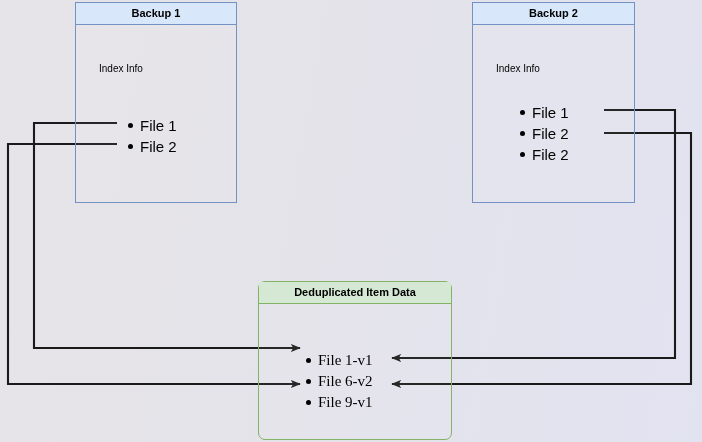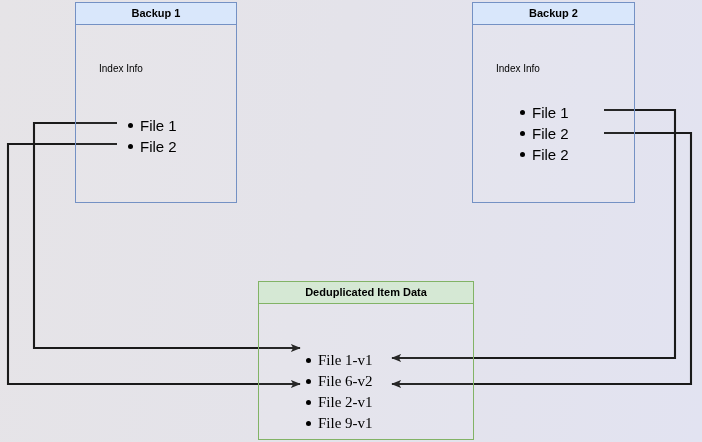--- a/index.html
+++ b/index.html
@@ -127,25 +127,24 @@
     <div class="node-body">
       <div class="node-title" style="left:23px; top:38px;">Index Info</div>
       <ul class="file-list" style="left:46px; top:77px;">
         <li>File 1</li>
         <li>File 2</li>
         <li>File 2</li>
       </ul>
     </div>
   </div>
 
-  <div class="node" id="dedup-node" style="left:258px; top:281px; width:216px; height:159px;">
+  <div class="node" id="dedup-node" style="left:258px; top:281px; width:194px; height:159px;border-radius:7px;">
     <div class="node-header">Deduplicated Item Data</div>
     <div class="node-body">
       <ul class="file-list" style="left:46px; top:46px;font-family:Liberation Serif, serif;">
         <li>File 1-v1</li>
         <li>File 6-v2</li>
-        <li>File 2-v1</li>
         <li>File 9-v1</li>
       </ul>
     </div>
   </div>
 
 </div>
 
 </body></html>

